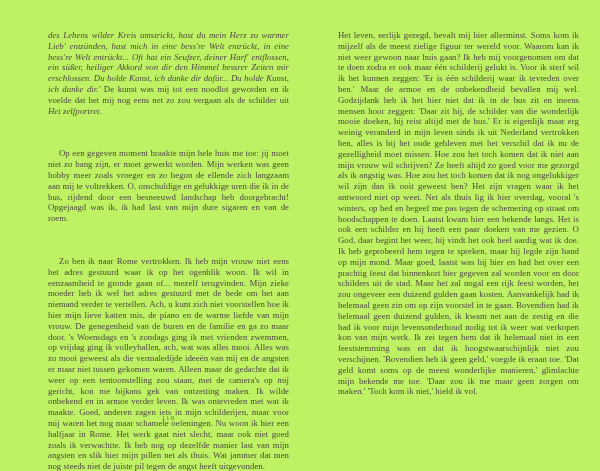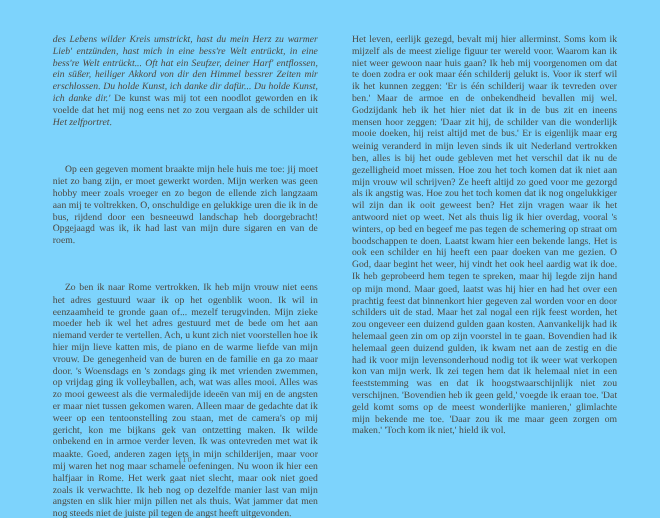--- a/index.html
+++ b/index.html
@@ -7,37 +7,37 @@
     padding: 0;
     width: 600px;
     height: 471px;
     background: #ffffff;
     overflow: hidden;
   }
   .spread {
     position: relative;
     width: 600px;
     height: 471px;
-    background: #7dd3fc;
+    background: #bef264;
   }
   .page-text {
     position: absolute;
     top: 30px;
     width: 241px;
     font-family: "Liberation Serif", "DejaVu Serif", serif;
     font-size: 8.8px;
     line-height: 10.8px;
     color: #4e4840;
     text-align: justify;
     letter-spacing: 0.02px;
     hyphens: auto;
     -webkit-hyphens: auto;
   }
   .page-text.left  { left: 48px; }
-  .page-text.right { left: 320px; }
+  .page-text.right { left: 338px; }
   .para { margin: 0; }
   .para.indent { text-indent: 11px; margin-top: 32px; }
   .em { font-style: italic; }
   .page-number {
     position: absolute;
     top: 414px;
     width: 241px;
     text-align: center;
     font-family: "Liberation Serif", "DejaVu Serif", serif;
     font-size: 7px;

